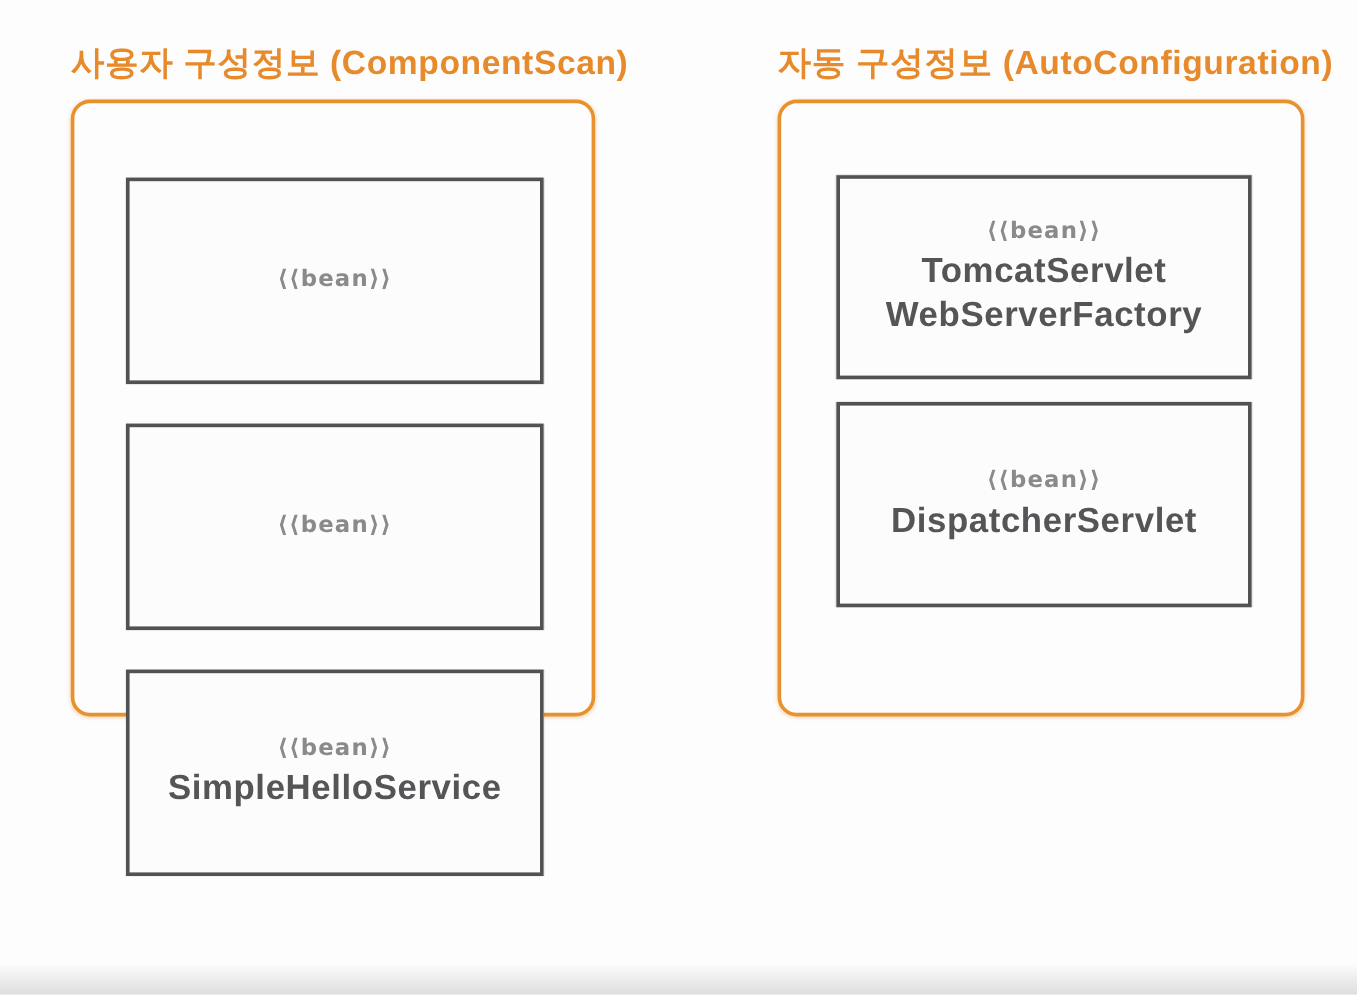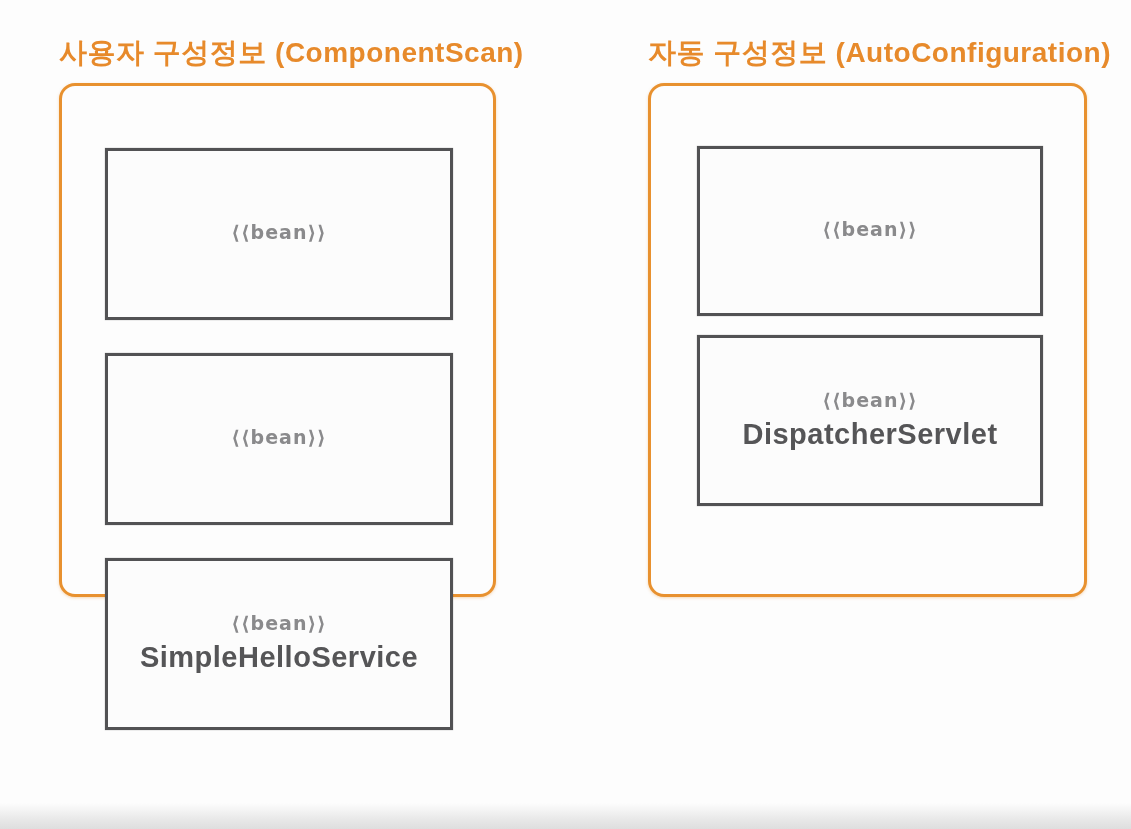--- a/index.html
+++ b/index.html
@@ -105,20 +105,21 @@
     <div class="stereotype">⟨⟨bean⟩⟩</div>
     <div class="bean-name">SimpleHelloService</div>
   </div>
 
 </div>
 
 <div id="container-right" class="container">
 
   <div id="rbox1" class="bean-box right-box">
     <div class="stereotype">⟨⟨bean⟩⟩</div>
+    <div class="bean-name">TomcatServlet WebServerFactory</div>
   </div>
 
   <div id="rbox2" class="bean-box right-box">
     <div class="stereotype">⟨⟨bean⟩⟩</div>
     <div class="bean-name">DispatcherServlet</div>
   </div>
 
 </div>
 
 <div id="bottom-bar"></div>

